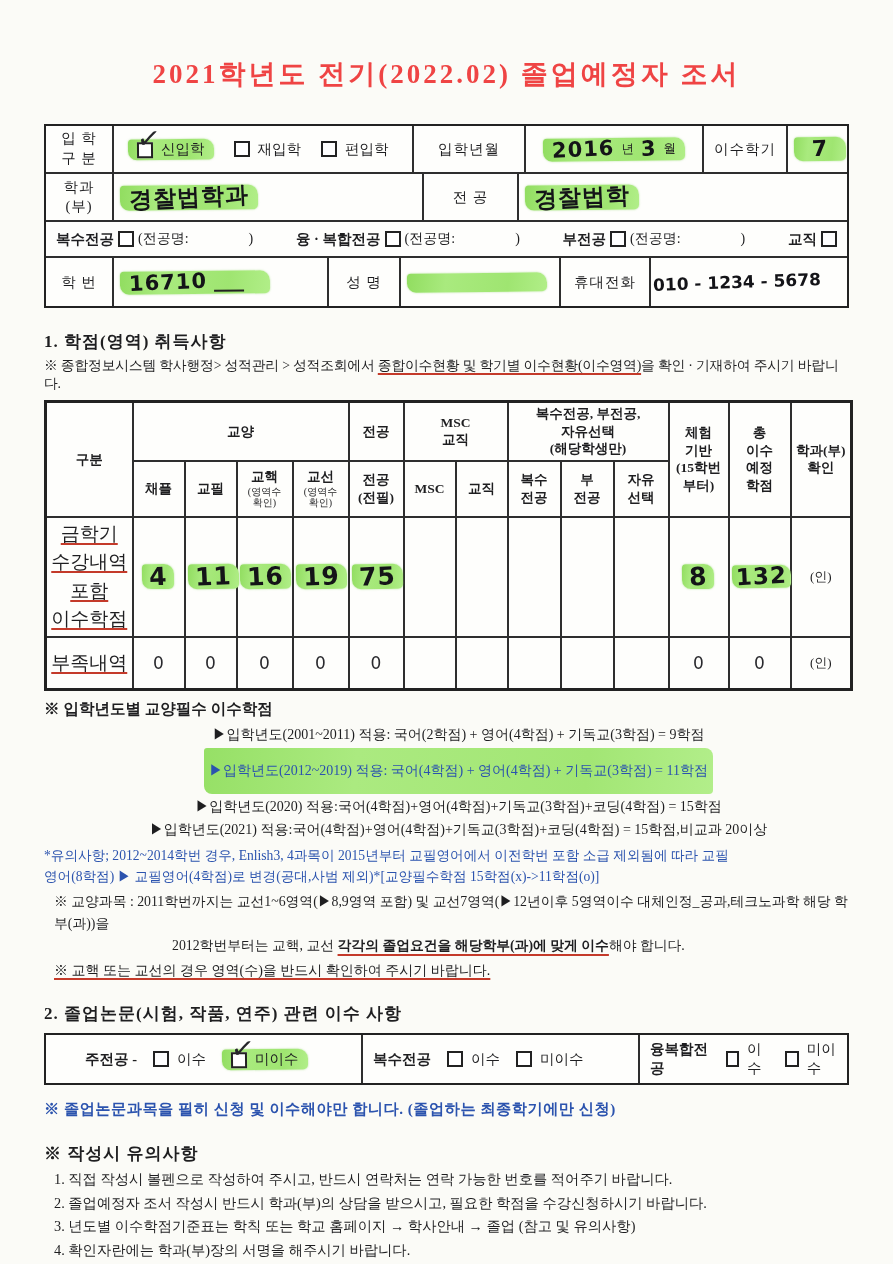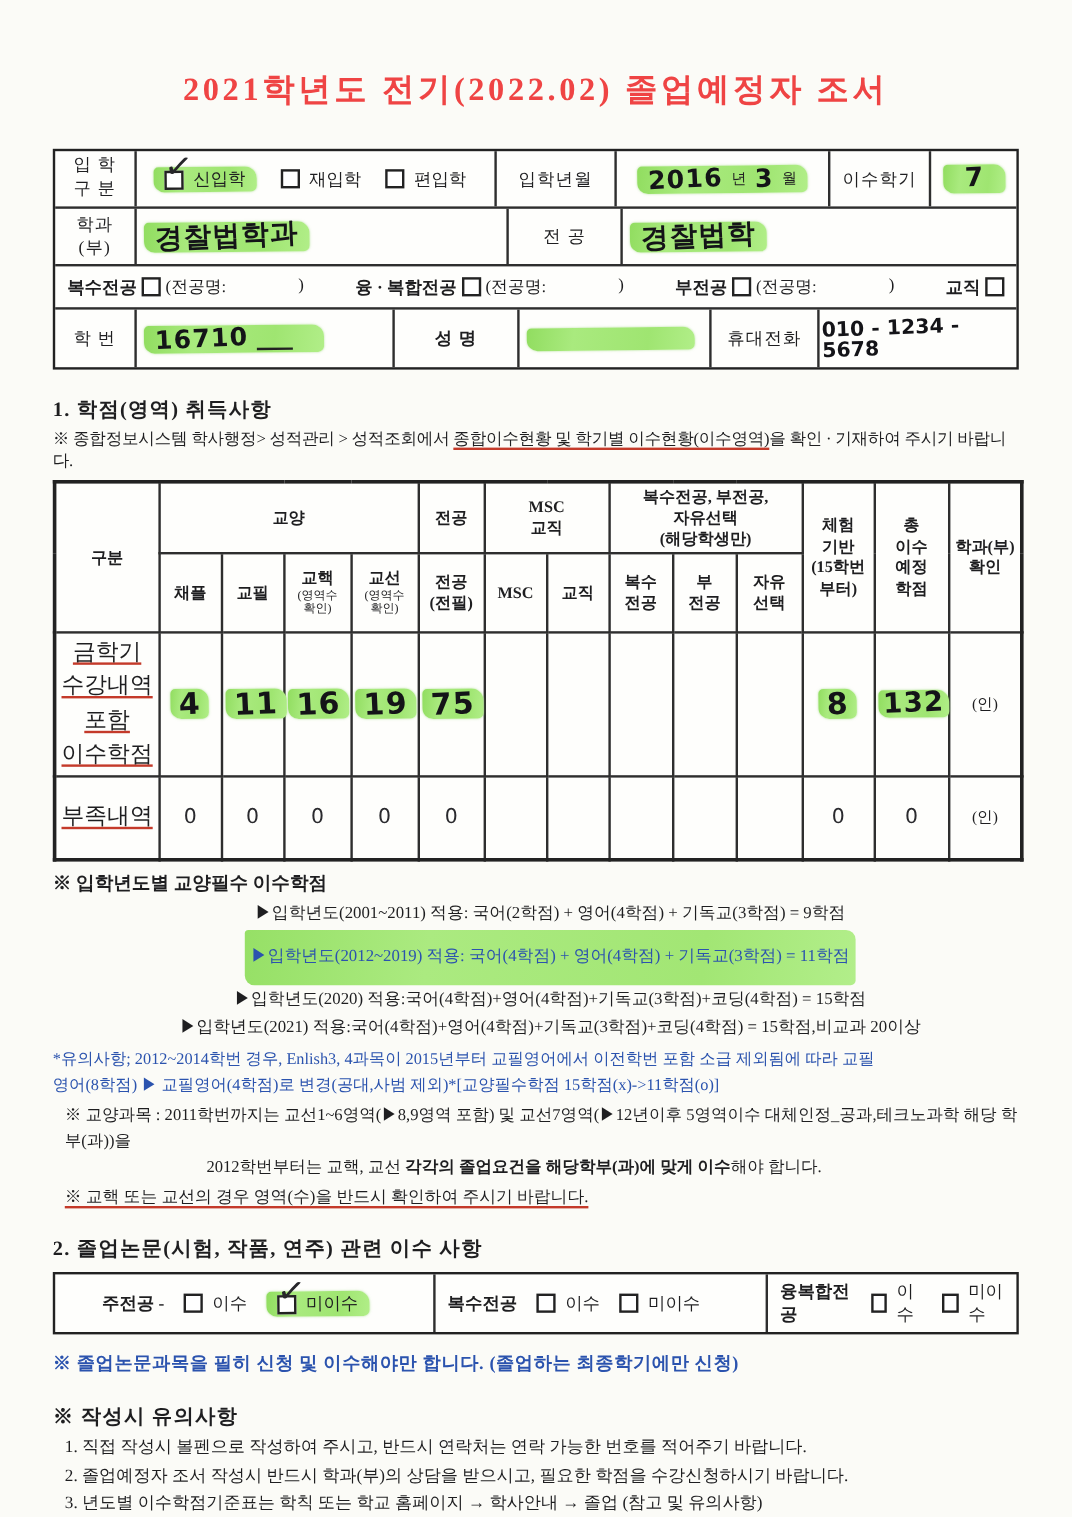--- a/index.html
+++ b/index.html
@@ -27,23 +27,23 @@
 
 .hl { background:linear-gradient(97deg,#91dd60,#a9ea7e 28%,#9fe571 72%,#b1ee88); border-radius:4px 10px 5px 9px; padding:1px 9px; display:inline-flex; align-items:center; gap:7px; transform:rotate(-0.6deg); box-shadow:0 0 2px rgba(120,200,80,.55); }
 .hw { font-family:"DejaVu Sans",sans-serif; font-weight:700; color:#141418; transform:rotate(-2deg); letter-spacing:1px; line-height:1; }
 .hw0 { font-family:"DejaVu Sans",sans-serif; font-weight:400; color:#2a2a2e; font-size:17px; transform:rotate(-4deg); }
 .unit { font-size:12.5px; color:#222; }
 .blankbar { height:19px; }
 
 
 .adm { margin-top:32px; }
 .adm .r { min-height:48px; }
-.w89{width:68px;flex:none;} .w300{width:300px;flex:none;} .w92{width:100px;flex:none;} .w178{width:178px;flex:none;} .w84{width:84px;flex:none;}
+.w89{width:68px;flex:none;} .w300{width:300px;flex:none;} .w92{width:112px;flex:none;} .w178{width:178px;flex:none;} .w84{width:84px;flex:none;}
 .w310{width:310px;flex:none;} .w95{width:95px;flex:none;}
-.w215{width:215px;flex:none;} .w88{width:104px;flex:none;font-weight:bold;} .w160{width:160px;flex:none;}
+.w215{width:215px;flex:none;} .w88{width:72px;flex:none;} .w160{width:160px;flex:none;}
 .opt { display:inline-flex; align-items:center; gap:8px; font-size:14.5px; }
 .opts { gap:20px; justify-content:flex-start; padding-left:14px; }
 .r3 { min-height:36px; padding:2px 10px; font-size:14px; justify-content:space-between; }
 .r3item { display:inline-flex; align-items:center; gap:4px; }
 .r3item b { font-size:14.5px; }
 .pgap { display:inline-block; width:52px; }
 
 
 .h1 { font-size:17px; font-weight:700; margin-top:22px; letter-spacing:1px; }
 .note { font-size:13.8px; margin-top:4px; letter-spacing:-0.2px; }
@@ -61,21 +61,21 @@
 
 .rednote { color:#c43a2a; font-weight:600; font-size:14.2px; margin-top:8px; text-decoration:underline; text-decoration-thickness:1.5px; text-underline-offset:3px; letter-spacing:-0.3px; }
 .nhead { font-size:15.5px; font-weight:700; margin-top:8px; }
 .bullets { margin-top:4px; padding-left:24px; font-size:14px; line-height:1.55; }
 .bullets > div { margin-top:2px;text-align:center; }
 .blue { color:#2b53ae; }
 .hlline { background:linear-gradient(97deg,#96e066,#abea80 30%,#a2e674 75%,#b2ee8a); border-radius:3px 8px 4px 8px; padding:12px 5px; display:inline-block; }
 .caution { color:#2b53ae; font-size:13.6px; line-height:1.55; margin-top:4px; white-space:pre-line; }
 .gyonote { font-size:13.8px; margin-top:4px; padding-left:10px; line-height:1.6; }
 .gyonote .l2 { padding-left:118px; }
-.strong-red { font-weight:700; text-decoration-color:#c43a2a; text-decoration-thickness:1.5px; text-underline-offset:4px; }
+.strong-red { font-weight:700; text-decoration:underline; text-decoration-color:#c43a2a; text-decoration-thickness:1.5px; text-underline-offset:4px; }
 .checknote { font-size:14px; margin-top:5px; padding-left:10px; }
 
 
 .s2box { margin-top:8px;padding-left:29px; }
 .s2box .row { min-height:48px; }
 .w288{width:288px;flex:none;} .w277{width:277px;flex:none;}
 .s2cell { justify-content:flex-start; gap:16px; padding-left:10px; font-size:14.5px; }
 .s2cell b { font-size:14.5px; }
 .bluenote { color:#2b53ae; font-weight:700; font-size:15.2px; margin-top:14px; letter-spacing:0.5px; }
 
@@ -223,21 +223,21 @@
 기반
 (15학번
 부터)</th>
       <th rowspan="2" class="prel">총
 이수
 예정
 학점</th>
       <th rowspan="2" class="prel">학과(부)
 확인</th>
     </tr>
-    <tr style="height:66px">
+    <tr style="height:56px">
       <th>채플</th>
       <th>교필</th>
       <th><span>교핵</span><span class="sub prel">(영역수
 확인)</span></th>
       <th><span>교선</span><span class="sub prel">(영역수
 확인)</span></th>
       <th class="prel">전공
 (전필)</th>
       <th>MSC</th>
       <th>교직</th>
@@ -274,21 +274,21 @@
       <td><span></span></td>
       <td><span></span></td>
       <td><span class="hl">
               <span class="hw big">8</span>
             </span></td>
       <td><span class="hl" style="padding:0 4px">
               <span class="hw" style="font-size:23px">132</span>
             </span></td>
       <td class="confirmcell">(인)</td>
     </tr>
-    <tr style="height:70px">
+    <tr style="height:53px">
       <td class="rowlab rud">부족내역</td>
       <td><span class="hw0">0</span></td>
       <td><span class="hw0">0</span></td>
       <td><span class="hw0">0</span></td>
       <td><span class="hw0">0</span></td>
       <td><span class="hw0">0</span></td>
       <td><span></span></td>
       <td><span></span></td>
       <td><span></span></td>
       <td><span></span></td>

